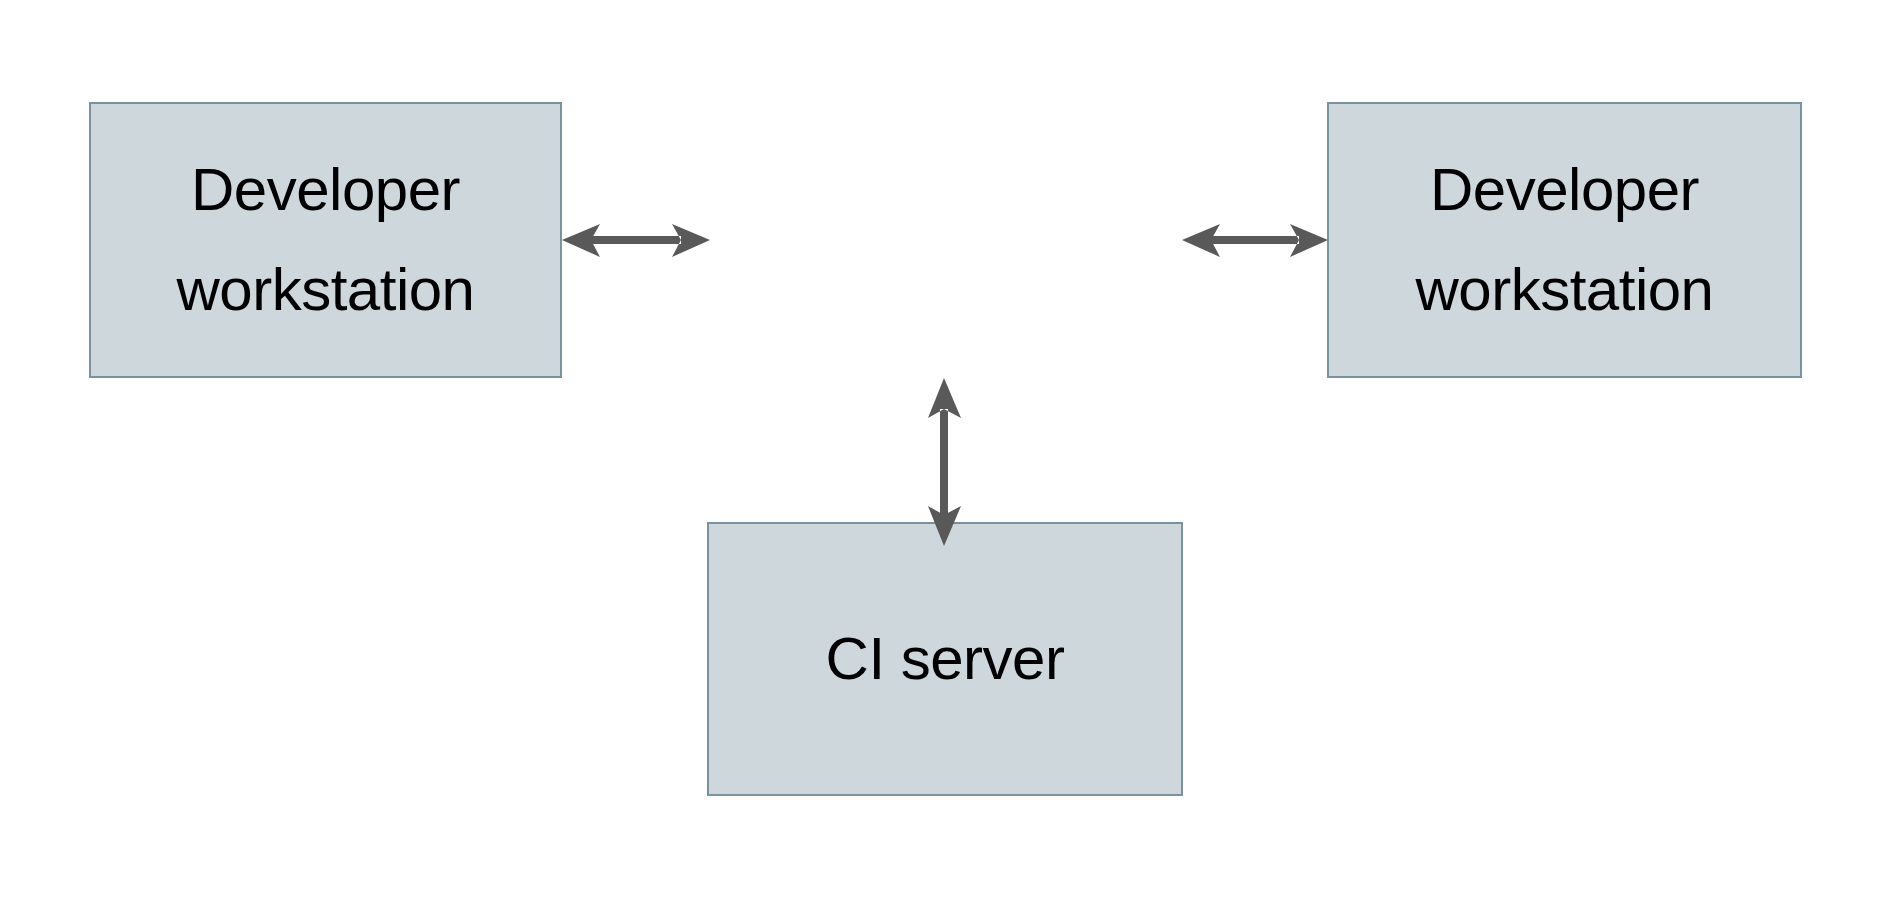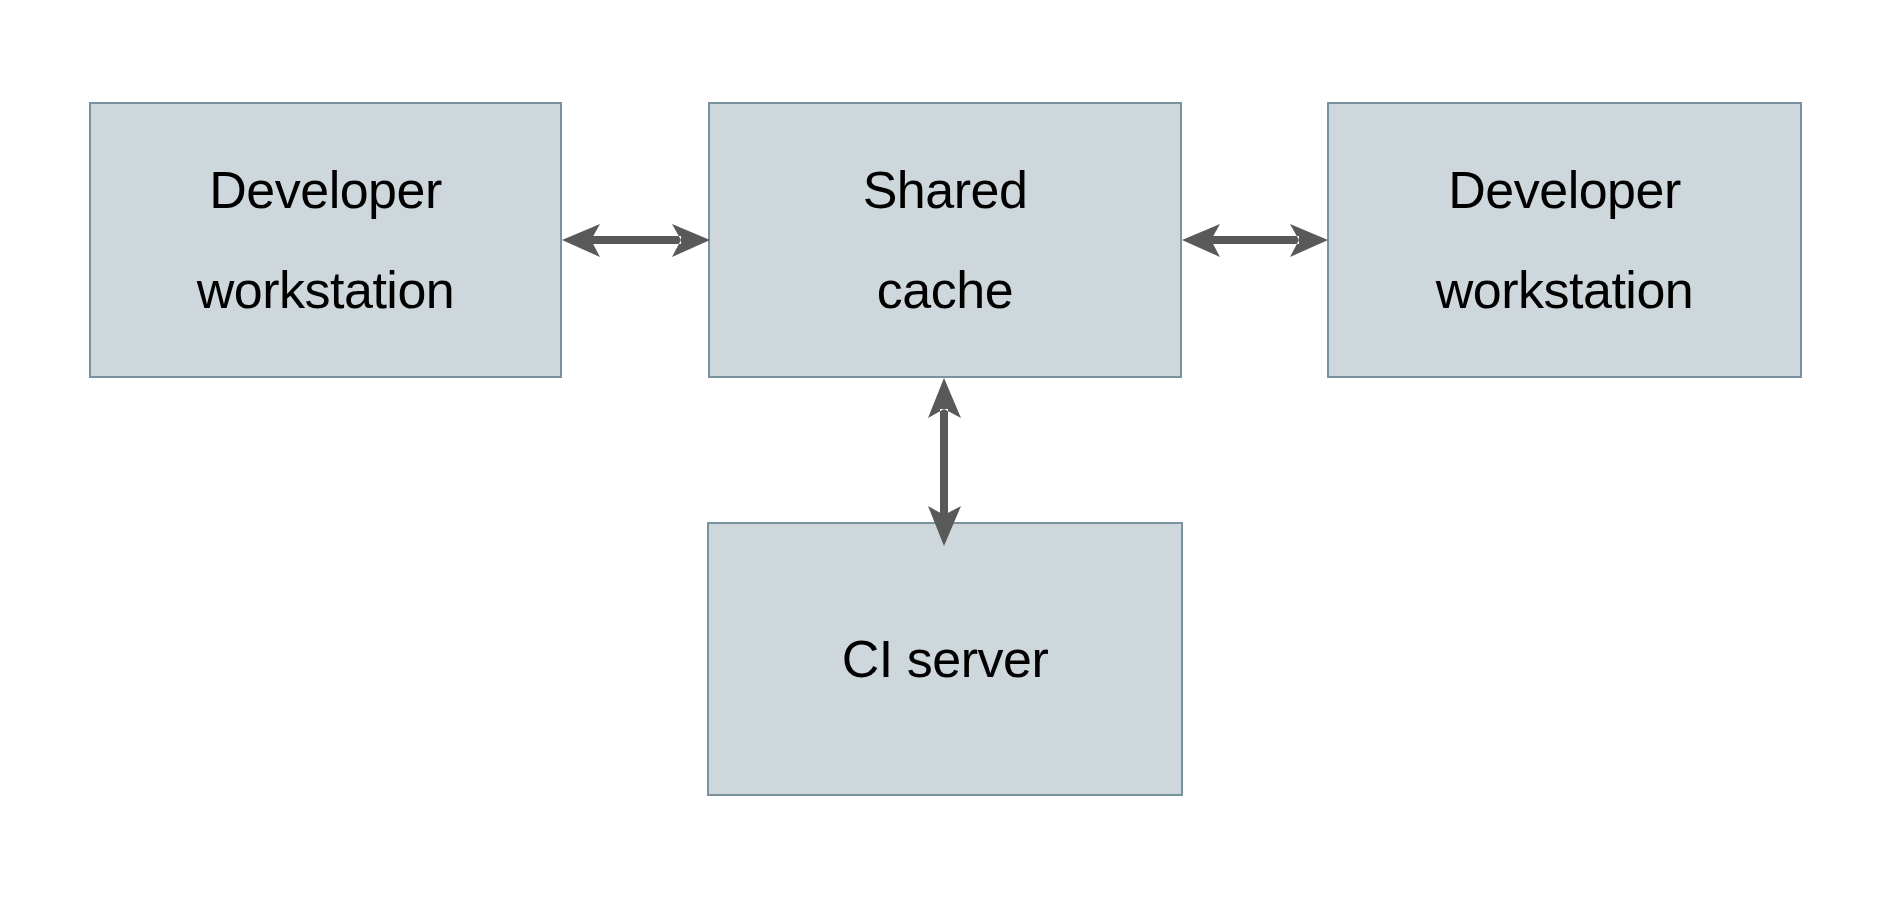--- a/index.html
+++ b/index.html
@@ -28,21 +28,21 @@
     background: #ced7db;
     border: 2px solid #7a929e;
     display: flex;
     align-items: center;
     justify-content: center;
     text-align: center;
   }
   .node-label {
     color: #000000;
     font-family: "Liberation Sans", sans-serif;
-    font-size: 52px;
+    font-size: 60px;
     line-height: 100px;
     font-weight: 400;
     letter-spacing: -0.5px;
     white-space: pre-line;
     padding: 0 10px;
   }
 
   #node-dev-left   { left: 89px;   top: 102px; width: 473px; height: 276px; }
   #node-shared     { left: 708px;  top: 102px; width: 474px; height: 276px; }
   #node-dev-right  { left: 1327px; top: 102px; width: 475px; height: 276px; }
@@ -62,24 +62,20 @@
 </head>
 <body>
 
 <div id="diagram-canvas">
 
   <div class="node" id="node-dev-left">
     <span class="node-label">Developer
 workstation</span>
   </div>
 
-  <div class="node" id="node-shared">
-    <span class="node-label">Shared
-cache</span>
-  </div>
 
   <div class="node" id="node-dev-right">
     <span class="node-label">Developer
 workstation</span>
   </div>
 
   <div class="node" id="node-ci">
     <span class="node-label">CI server</span>
   </div>
 

